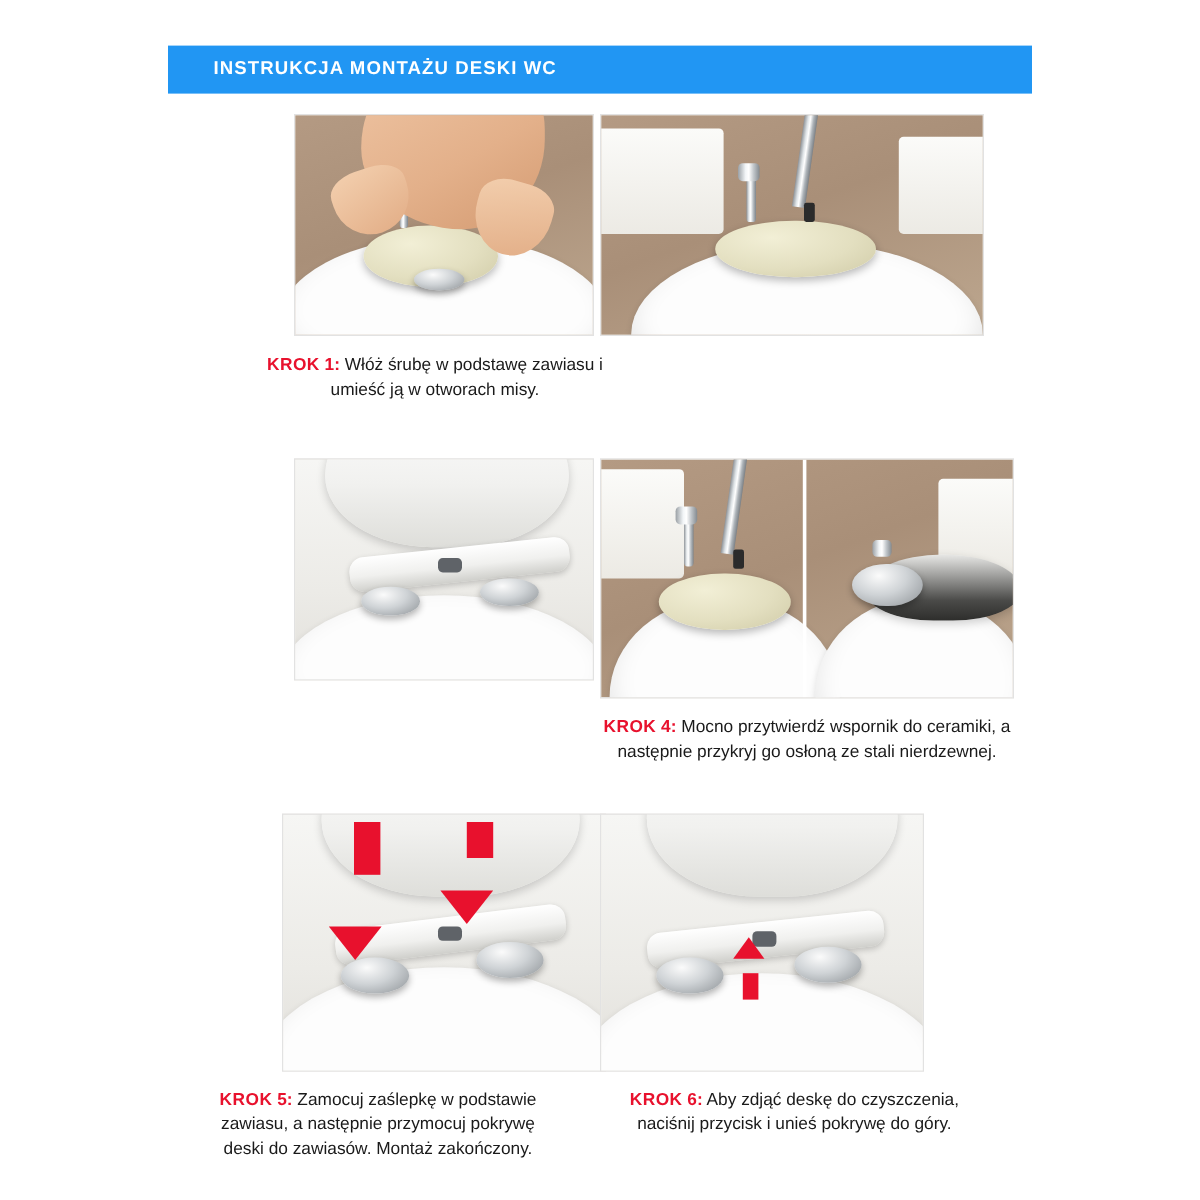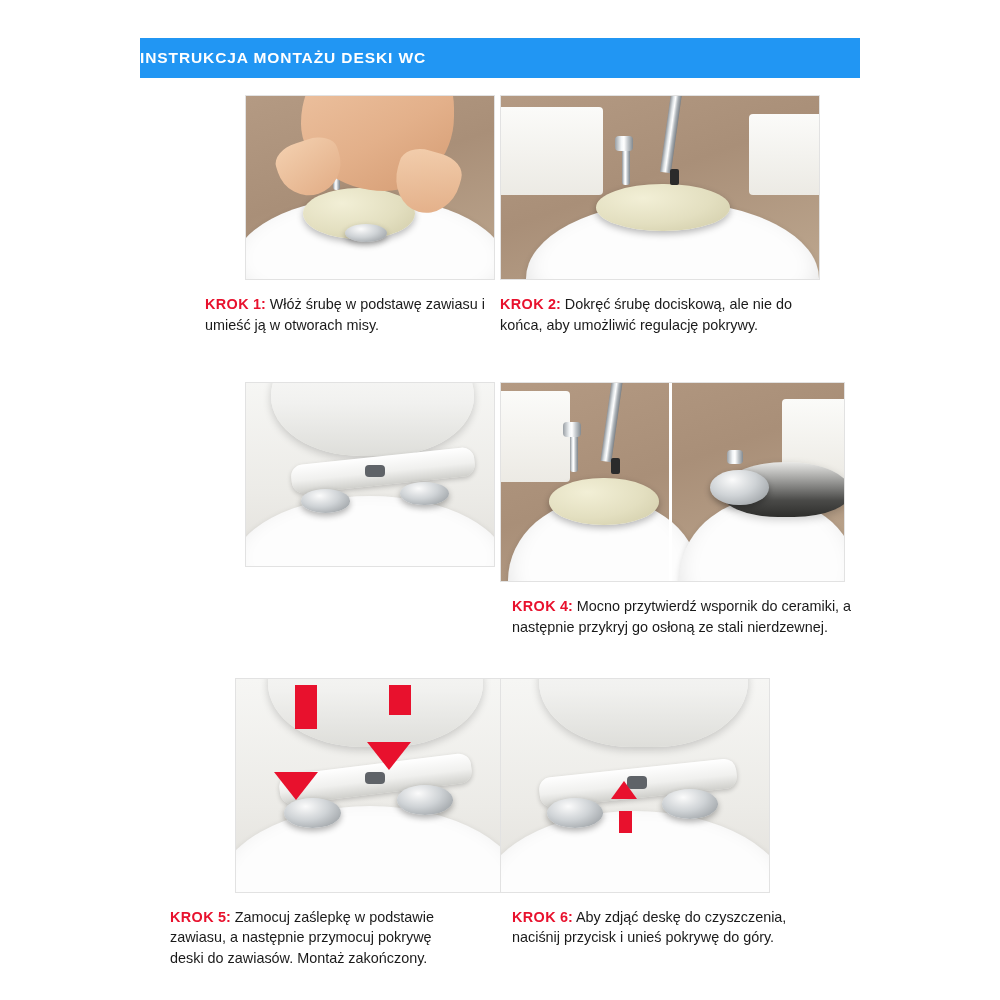--- a/index.html
+++ b/index.html
@@ -26,32 +26,34 @@
     height: 40px;
     background: #2196f3;
     display: flex;
     align-items: center;
   }
   .header-title {
     color: #ffffff;
     font-size: 15.5px;
     font-weight: bold;
     letter-spacing: 0.9px;
+    padding-left: 38px;
     white-space: nowrap;
   }
 
   .steps {
     position: absolute;
     left: 0;
     top: 95px;
     width: 1000px;
   }
   .row {
     display: flex;
     width: 952px;
+    text-align: center;
   }
   .col {
     width: 330px;
   }
   .col.left { margin-left: 170px; }
   .col.right { margin-left: 0px; }
 
   .photo {
     border: 1px solid #e2e2e2;
     background: #f2efe9;
@@ -67,23 +69,23 @@
 
   .caption {
     margin-top: 14px;
     font-size: 14.4px;
     line-height: 1.45;
     color: #1a1a1a;
   }
   .caption.c1 { width: 315px; margin-left: 35px; }
   .caption.c2 { width: 320px; margin-left: 0px; }
   .caption.c3 { width: 290px; margin-left: 35px; }
-  .caption.c4 { width: 345px; margin-left: 12px; }
+  .caption.c4 { width: 345px; margin-left: 0px; }
   .caption.c5 { width: 290px; }
-  .caption.c6 { width: 320px; margin-left: 12px; }
+  .caption.c6 { width: 320px; margin-left: 2px; }
 
   .step-label {
     color: #e8112d;
     font-weight: bold;
     letter-spacing: 0.4px;
   }
   .step-num {
     color: #e8112d;
     font-weight: bold;
   }
@@ -229,25 +231,20 @@
         <div class="photo w2">
           <div class="bg-wall"></div>
           <div class="cistern" style="left:-4%; top:6%; width:36%; height:48%;"></div>
           <div class="cistern" style="left:78%; top:10%; width:30%; height:44%;"></div>
           <div class="bowl" style="left:8%; top:58%; width:92%; height:72%;"></div>
           <div class="hinge-disc" style="left:30%; top:48%; width:42%; height:26%;"></div>
           <div class="bolt" style="left:38%; top:28%; width:8px; height:38px;"></div>
           <div class="bolt-head" style="left:36%; top:22%; width:18px; height:15px;"></div>
           <div class="screwdriver" style="left:52%; top:-6%; width:11px; height:48%; transform:rotate(8deg);"></div>
           <div class="driver-tip" style="left:53%; top:40%; width:9px; height:16px;"></div>
-        </div>
-        <div class="caption c2">
-          <span class="step-label">KROK</span>
-          <span class="step-num">2:</span>
-          <span>Dokręć śrubę dociskową, ale nie do końca, aby umożliwić regulację pokrywy.</span>
         </div>
       </div>
     </div>
 
     <div class="row-gap-1"></div>
 
     <div class="row">
       <div class="col left">
         <div class="photo w3">
           <div class="bg-white-room"></div>

